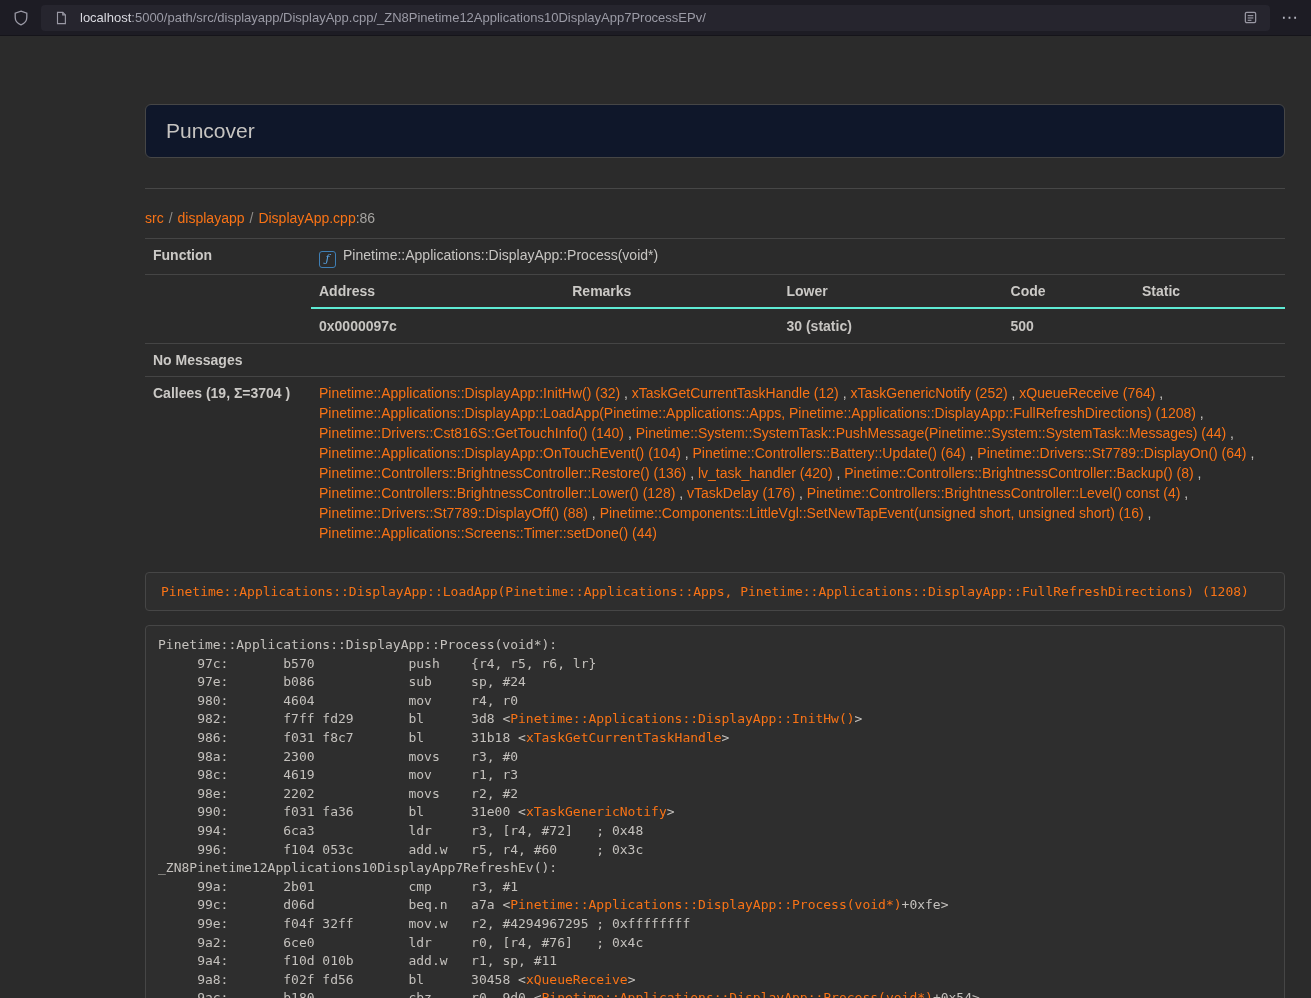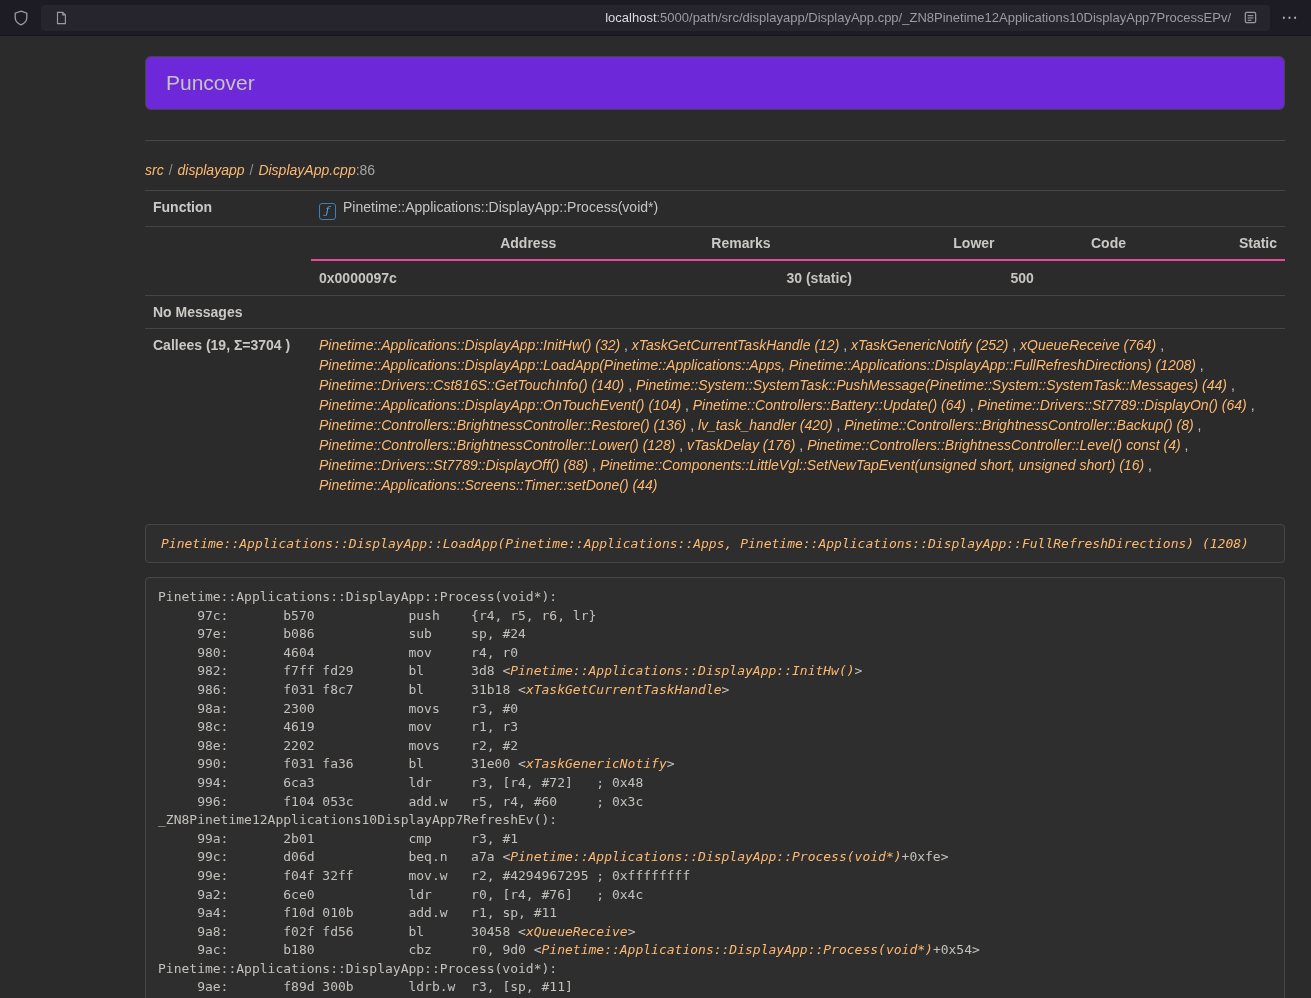--- a/index.html
+++ b/index.html
@@ -10,44 +10,44 @@
     font-size:14px;color:#c7c5c2;
   }
   
   .topbar{
     height:35px;background:#1d1c24;border-bottom:1px solid #15141a;
     display:flex;align-items:center;padding:0 10px;gap:9px;
   }
   .icon-btn{display:flex;align-items:center;justify-content:center;width:22px;height:22px;flex:0 0 auto;cursor:pointer;}
   .urlbar{
     flex:1;height:26px;background:#26252e;border-radius:4px;
-    display:flex;align-items:center;padding:0 9px;gap:8px;min-width:0;text-align:right;
+    display:flex;align-items:center;padding:0 9px;gap:8px;min-width:0;
   }
   .url-text{font-size:13px;color:#9b9ba6;white-space:nowrap;overflow:hidden;flex:1;}
   .url-host{color:#dadae1;}
   .dots{color:#b6b6c0;font-size:17px;letter-spacing:1px;line-height:22px;}
   
   .container{width:1140px;margin-left:145px;}
   .jumbotron{
-    margin-top:20px;background:#6d28d9;border:1px solid #464646;
+    margin-top:68px;background:#0f172a;border:1px solid #464646;
     border-radius:6px;padding:13px 20px;
   }
   .jumbotron h1{font-size:21px;font-weight:400;color:#c6c4c1;margin:0;line-height:26px;}
   hr.rule{border:none;border-top:1px solid #474747;margin:30px 0 0 0;}
   .breadcrumb{margin-top:21px;margin-bottom:12px;color:#a6a4a1;}
   .sep{margin:0 5px;color:#8f8d8a;}
   .line-no{color:#a6a4a1;}
-  a.lnk{color:#fdba74;text-decoration:none;cursor:pointer;font-style:italic;}
+  a.lnk{color:#f97316;text-decoration:none;cursor:pointer;}
   
   table.ftable{width:100%;border-collapse:collapse;}
   table.ftable > tbody > tr > td{border-top:1px solid #454545;padding:6px 8px;vertical-align:top;line-height:20px;}
   td.lbl{width:150px;font-weight:bold;color:#cbc9c6;margin-left:20px;}
   td.nopad{padding:0 !important;}
   table.inner{width:100%;border-collapse:collapse;}
-  table.inner th{text-align:right;font-weight:bold;color:#cbc9c6;padding:6px 8px;border-bottom:2px solid #ec4899;}
+  table.inner th{text-align:left;font-weight:bold;color:#cbc9c6;padding:6px 8px;border-bottom:2px solid #5eead4;}
   table.inner td{padding:7px 8px;font-weight:bold;}
   .sym-icon{
     display:inline-block;width:15px;height:15px;line-height:14px;text-align:center;
     border:1px solid #3f7fb5;border-radius:3px;color:#5aa7e8;
     font-family:"DejaVu Serif",serif;font-style:italic;font-size:11px;
     margin-right:7px;vertical-align:-2px;
   }
   
   .panel{border:1px solid #464646;border-radius:4px;background:#2e2e2e;}
   .sym-panel{margin-top:23px;padding:10px 15px;font-family:"DejaVu Sans Mono",monospace;font-size:13px;line-height:17px;}

